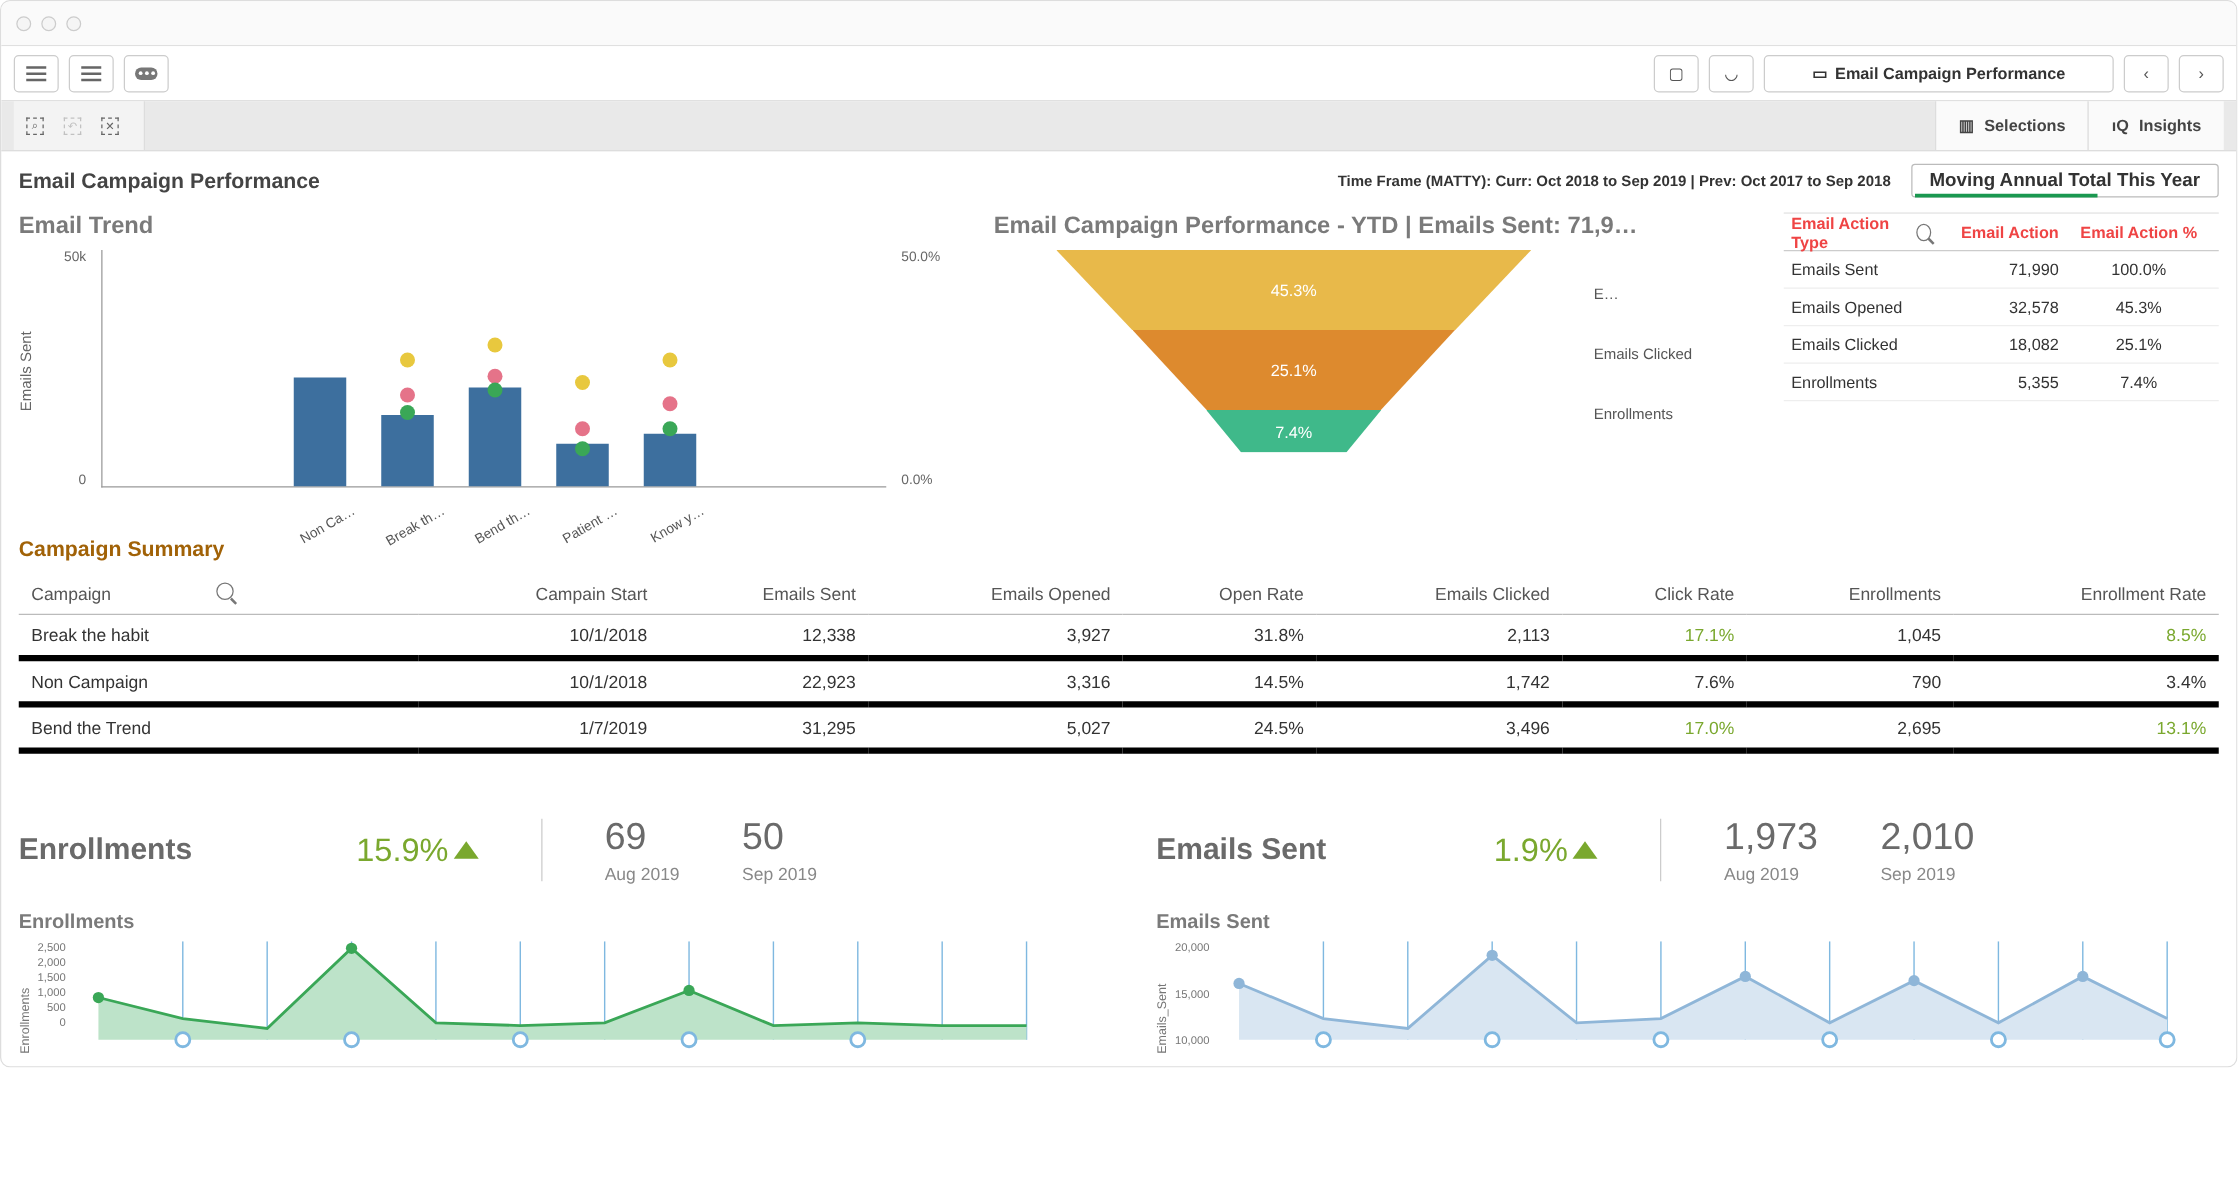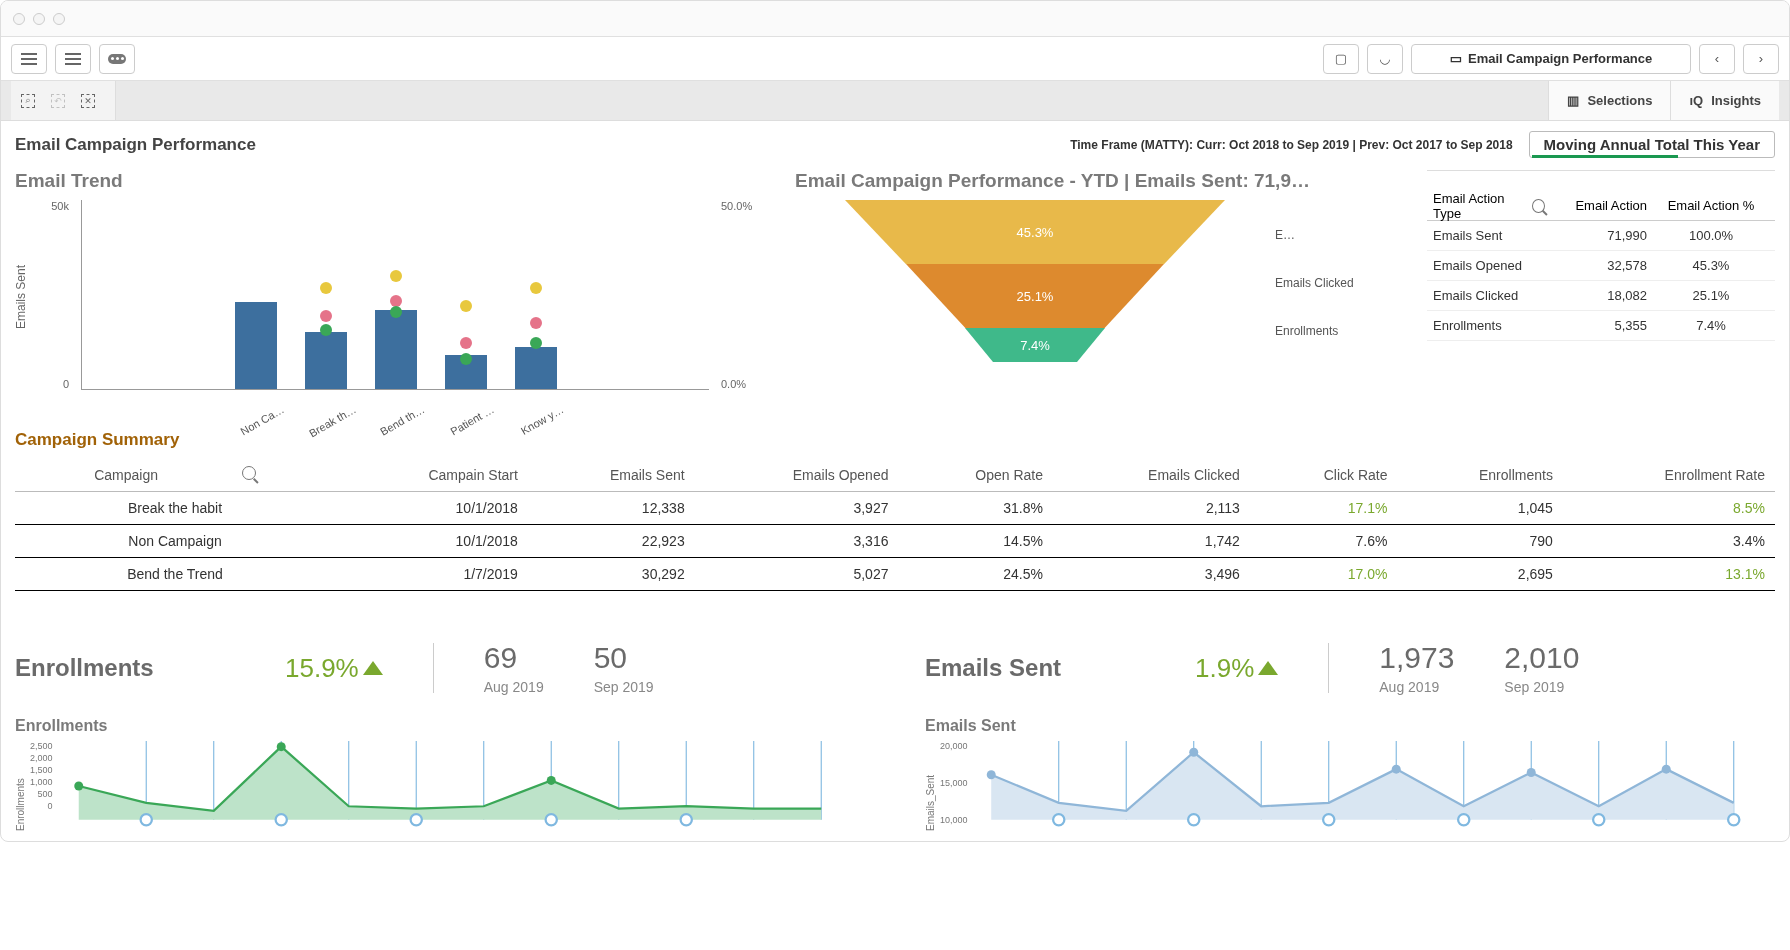--- a/index.html
+++ b/index.html
@@ -35,29 +35,29 @@
 .dot.p { background: #e57389; }
 .dot.g { background: #3aa757; }
 .xcat { position: absolute; bottom: -26px; left: 50%; transform: translateX(-50%) rotate(-30deg); font-size: 11px; white-space: nowrap; color: #555; transform-origin: right top; }
 .y2 { width: 60px; display: flex; flex-direction: column; justify-content: space-between; font-size: 11px; color: #666; padding-left: 6px; }
 .funnelblock { flex: 1; display: flex; gap: 12px; }
 .funnel { width: 480px; position: relative; height: 200px; }
 .funlayer { position: absolute; left: 50%; transform: translateX(-50%); display: flex; align-items: center; justify-content: center; color: #fff; font-size: 13px; font-weight: 500; }
 .funlegend { width: 140px; font-size: 12px; color: #555; display: flex; flex-direction: column; padding-top: 28px; gap: 34px; }
 .actiontable { flex: 1; border-top: 1px solid #ddd; }
 .atrow { display: flex; border-bottom: 1px solid #eee; height: 30px; align-items: center; font-size: 13px; }
-.atrow.h { font-weight: 400; color: #000000; background: #fff; border-bottom: 1px solid #ccc; margin-top: 20px; }
+.atrow.h { font-weight: 700; color: #ef4444; background: #fff; border-bottom: 1px solid #ccc; }
 .atrow > div:nth-child(1) { flex: 1.4; padding-left: 6px; display:flex; align-items:center; gap:6px; }
 .atrow > div:nth-child(2) { width: 110px; text-align: right; padding-right: 8px; }
 .atrow > div:nth-child(3) { width: 120px; text-align: center; padding-right: 8px; }
 .section-title { font-size: 17px; font-weight: 700; color: #a16207; margin: 30px 0 8px; }
 .bigtable { width: 100%; border-collapse: collapse; }
-.bigtable th, .bigtable td { border-bottom: 1px solid #000000; padding: 8px 10px; text-align: right; font-size: 14px; }
+.bigtable th, .bigtable td { border-bottom: 5px solid #000000; padding: 8px 10px; text-align: right; font-size: 14px; }
 .bigtable th { font-weight: 500; color: #555; border-bottom: 1px solid #bbb; }
-.bigtable th:first-child, .bigtable td:first-child { text-align: center; }
+.bigtable th:first-child, .bigtable td:first-child { text-align: left; }
 .bigtable .totals td { font-weight: 700; border-top: 1px solid #999; border-bottom: 1px solid #999; }
 .goodnum { color: #7aa82e; }
 .kpirow { display: flex; gap: 60px; margin-top: 50px; }
 .kpipanel { flex: 1; }
 .kpihead { display: flex; align-items: center; gap: 50px; }
 .kpititle { font-size: 24px; font-weight: 700; color: #6a6a6a; width: 220px; }
 .kpidelta { font-size: 26px; color: #7aa82e; display: flex; align-items: center; gap: 4px; }
 .tri { width: 0; height: 0; border-left: 10px solid transparent; border-right: 10px solid transparent; border-bottom: 14px solid #7aa82e; }
 .divv { width: 1px; height: 50px; background: #ccc; }
 .kpival { }
@@ -292,21 +292,21 @@
             <td>3,316</td>
             <td>14.5%</td>
             <td>1,742</td>
             <td>7.6%</td>
             <td>790</td>
             <td>3.4%</td>
           </tr>
         <tr>
             <td>Bend the Trend</td>
             <td>1/7/2019</td>
-            <td>30,292</td>
+            <td>31,295</td>
             <td>5,027</td>
             <td>24.5%</td>
             <td>3,496</td>
             <td class="goodnum">17.0%</td>
             <td>2,695</td>
             <td class="goodnum">13.1%</td>
           </tr>
       </tbody>
     </table>
 

